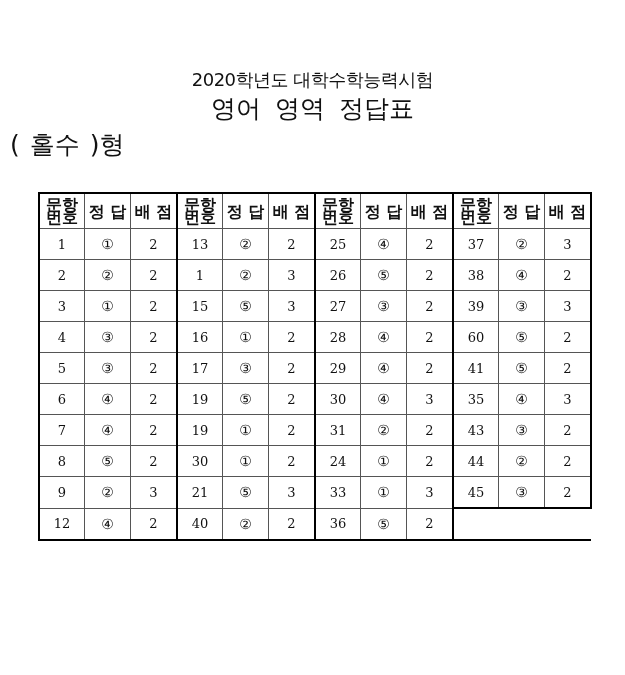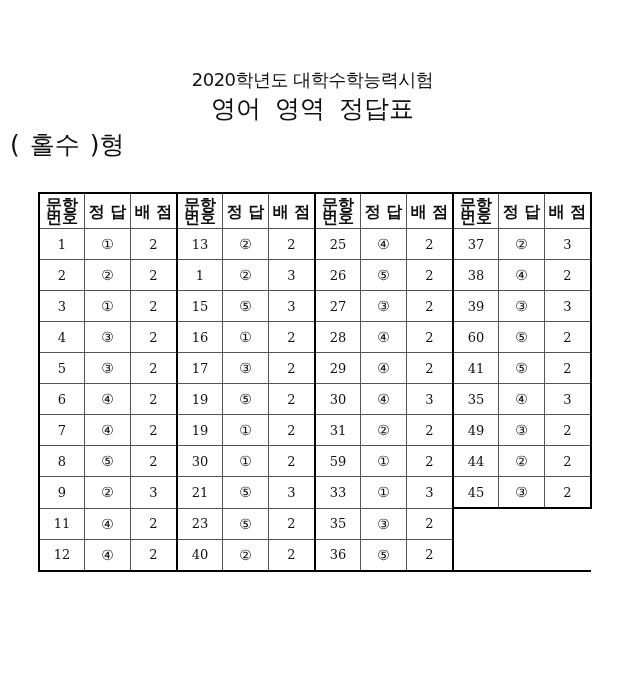--- a/index.html
+++ b/index.html
@@ -152,65 +152,51 @@
       <tr>
         <td class="num gstart">7</td>
         <td class="ans circ">④</td>
         <td class="pts">2</td>
         <td class="num gstart">19</td>
         <td class="ans circ">①</td>
         <td class="pts">2</td>
         <td class="num gstart">31</td>
         <td class="ans circ">②</td>
         <td class="pts">2</td>
-        <td class="num gstart">49</td>
+        <td class="num gstart">43</td>
         <td class="ans circ">③</td>
         <td class="pts lastcol">2</td>
       </tr>
       <tr>
         <td class="num gstart">8</td>
         <td class="ans circ">⑤</td>
         <td class="pts">2</td>
         <td class="num gstart">30</td>
         <td class="ans circ">①</td>
         <td class="pts">2</td>
-        <td class="num gstart">59</td>
+        <td class="num gstart">24</td>
         <td class="ans circ">①</td>
         <td class="pts">2</td>
         <td class="num gstart">44</td>
         <td class="ans circ">②</td>
         <td class="pts lastcol">2</td>
       </tr>
       <tr>
         <td class="num gstart">9</td>
         <td class="ans circ">②</td>
         <td class="pts">3</td>
         <td class="num gstart">21</td>
         <td class="ans circ">⑤</td>
         <td class="pts">3</td>
         <td class="num gstart">33</td>
         <td class="ans circ">①</td>
         <td class="pts">3</td>
         <td class="num gstart" style="border-bottom: 2px solid rgb(0, 0, 0);">45</td>
         <td class="ans circ" style="border-bottom: 2px solid rgb(0, 0, 0);">③</td>
         <td class="pts lastcol" style="border-bottom: 2px solid rgb(0, 0, 0);">2</td>
-      </tr>
-      <tr>
-        <td class="num gstart">11</td>
-        <td class="ans circ">④</td>
-        <td class="pts">2</td>
-        <td class="num gstart">23</td>
-        <td class="ans circ">⑤</td>
-        <td class="pts">2</td>
-        <td class="num gstart">35</td>
-        <td class="ans circ">③</td>
-        <td class="pts">2</td>
-        <td class="empty"></td>
-        <td class="empty noleft"></td>
-        <td class="empty noleft"></td>
       </tr>
       <tr class="lastrow">
         <td class="num gstart">12</td>
         <td class="ans circ">④</td>
         <td class="pts">2</td>
         <td class="num gstart">40</td>
         <td class="ans circ">②</td>
         <td class="pts">2</td>
         <td class="num gstart">36</td>
         <td class="ans circ">⑤</td>

